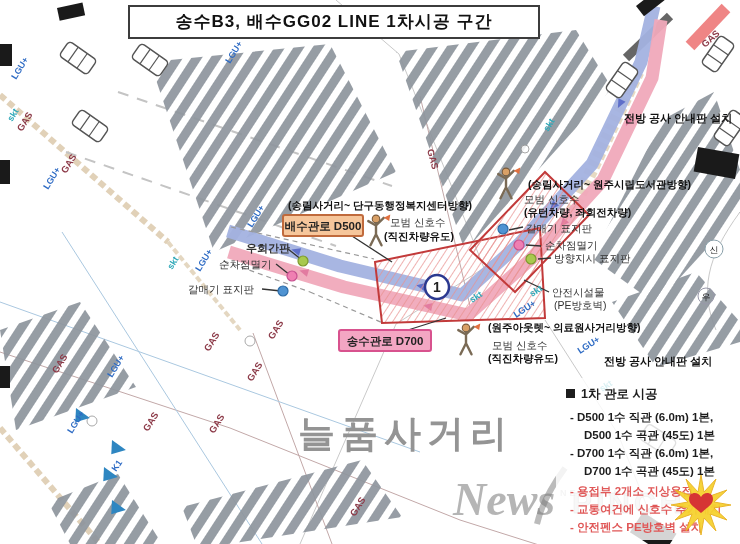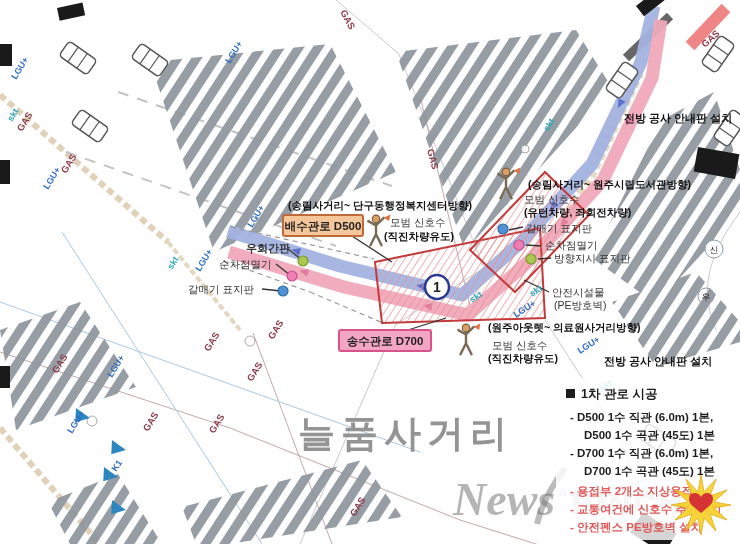--- a/index.html
+++ b/index.html
@@ -262,14 +262,15 @@
     <polygon points="731,505 714,508 727,520 710,514 716,531 704,518 701,535 698,518 686,531 692,514 675,520 688,508 671,505 688,502 675,490 692,496 686,479 698,492 701,475 704,492 716,479 710,496 727,490 714,502" fill="#f6d230" stroke="#e8b020" stroke-width="1" opacity="0.95"></polygon>
     <path d="M701,497 c-3,-6 -12,-5 -12,2 c0,6 7,9 12,14 c5,-5 12,-8 12,-14 c0,-7 -9,-8 -12,-2 Z" fill="#d63434"></path>
   </g>
 
   <g>
     <circle cx="437" cy="287" r="12" fill="#ffffff" stroke="#2b3990" stroke-width="2.5"></circle>
     <text x="437" y="292" font-size="14" text-anchor="middle" fill="#2b3990" class="b">1</text>
   </g>
 </svg>
 
+<div class="title-box">송수B3, 배수GG02 LINE 1차시공 구간</div>
 
 </div>
 
 </body></html>

